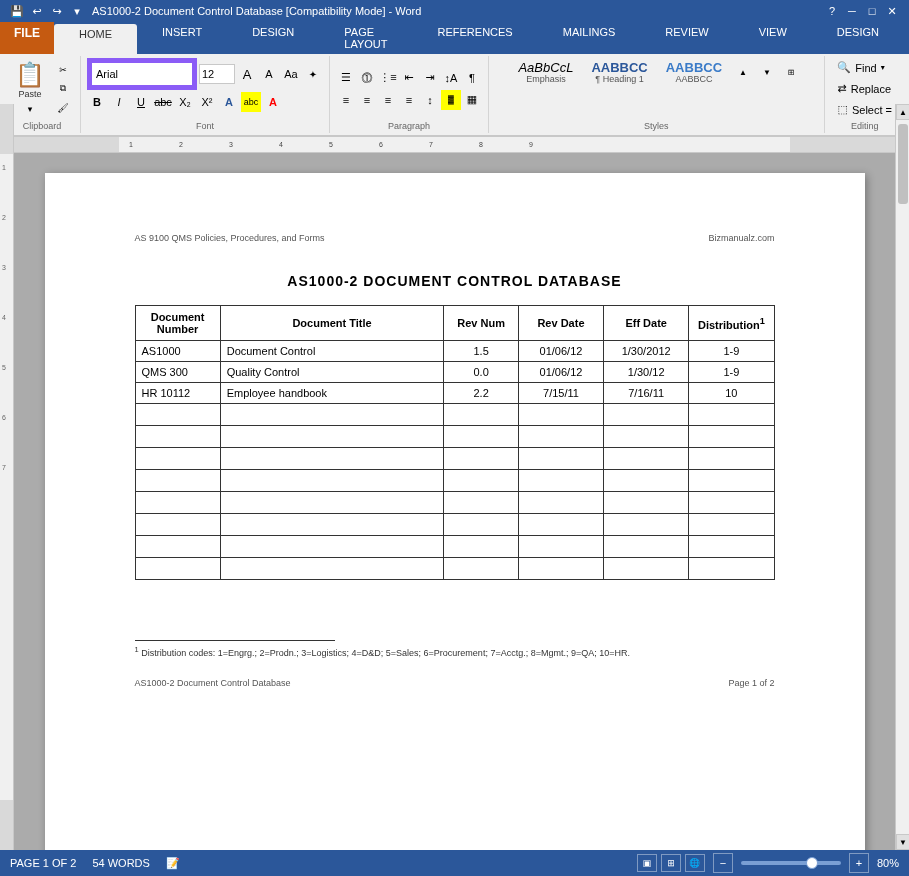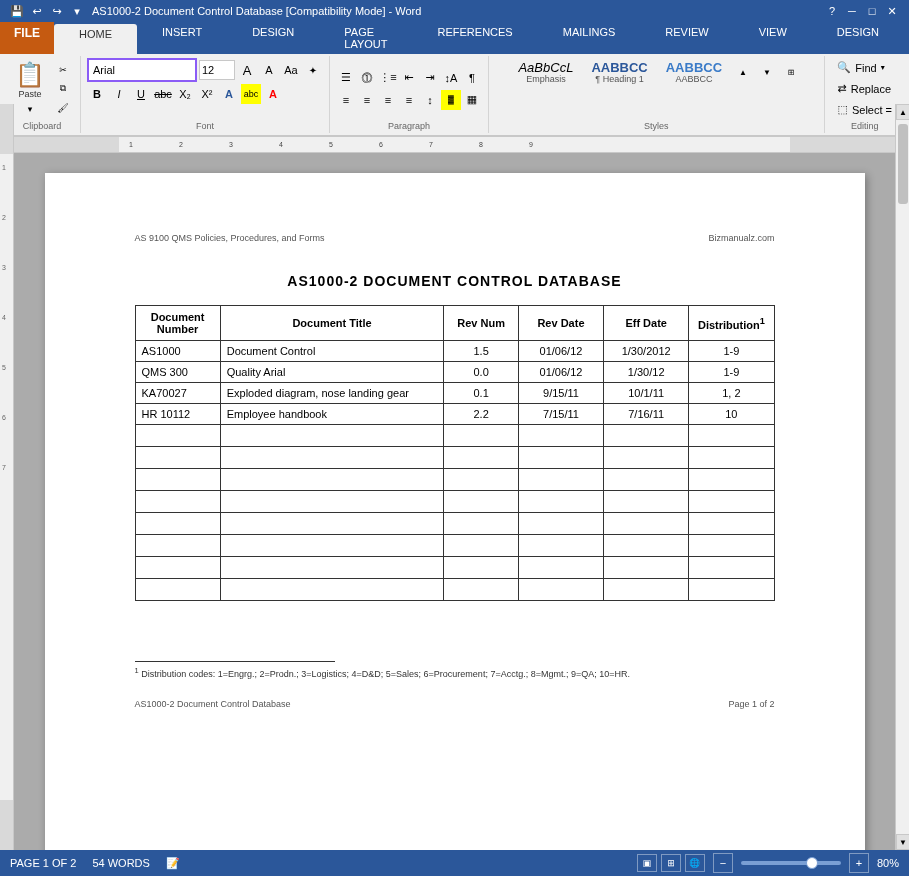--- a/index.html
+++ b/index.html
@@ -121,22 +121,22 @@
     
     .font-group-content {
       display: flex;
       flex-direction: column;
       gap: 2px;
     }
     .font-row1 { display: flex; gap: 2px; align-items: center; }
     .font-row2 { display: flex; gap: 2px; align-items: center; }
     .font-selector {
       width: 110px;
-      height: 24px;
-      border: 2px solid #8b5cf6;
+      height: 32px;
+      border: 5px solid #8b5cf6;
       background: white;
       font-size: 11px;
       padding: 0 4px;
     }
     .size-selector {
       width: 36px;
       height: 20px;
       border: 1px solid #c8c8c8;
       background: white;
       font-size: 11px;
@@ -620,33 +620,25 @@
         <tr>
           <td>AS1000</td>
           <td>Document Control</td>
           <td>1.5</td>
           <td>01/06/12</td>
           <td>1/30/2012</td>
           <td>1-9</td>
         </tr>
         <tr>
           <td>QMS 300</td>
-          <td>Quality Arial</td>
+          <td>Quality Control</td>
           <td>0.0</td>
           <td>01/06/12</td>
           <td>1/30/12</td>
           <td>1-9</td>
-        </tr>
-        <tr>
-          <td>KA70027</td>
-          <td>Exploded diagram, nose landing gear</td>
-          <td>0.1</td>
-          <td>9/15/11</td>
-          <td>10/1/11</td>
-          <td>1, 2</td>
         </tr>
         <tr>
           <td>HR 10112</td>
           <td>Employee handbook</td>
           <td>2.2</td>
           <td>7/15/11</td>
           <td>7/16/11</td>
           <td>10</td>
         </tr>
         <tr class="empty-row">

